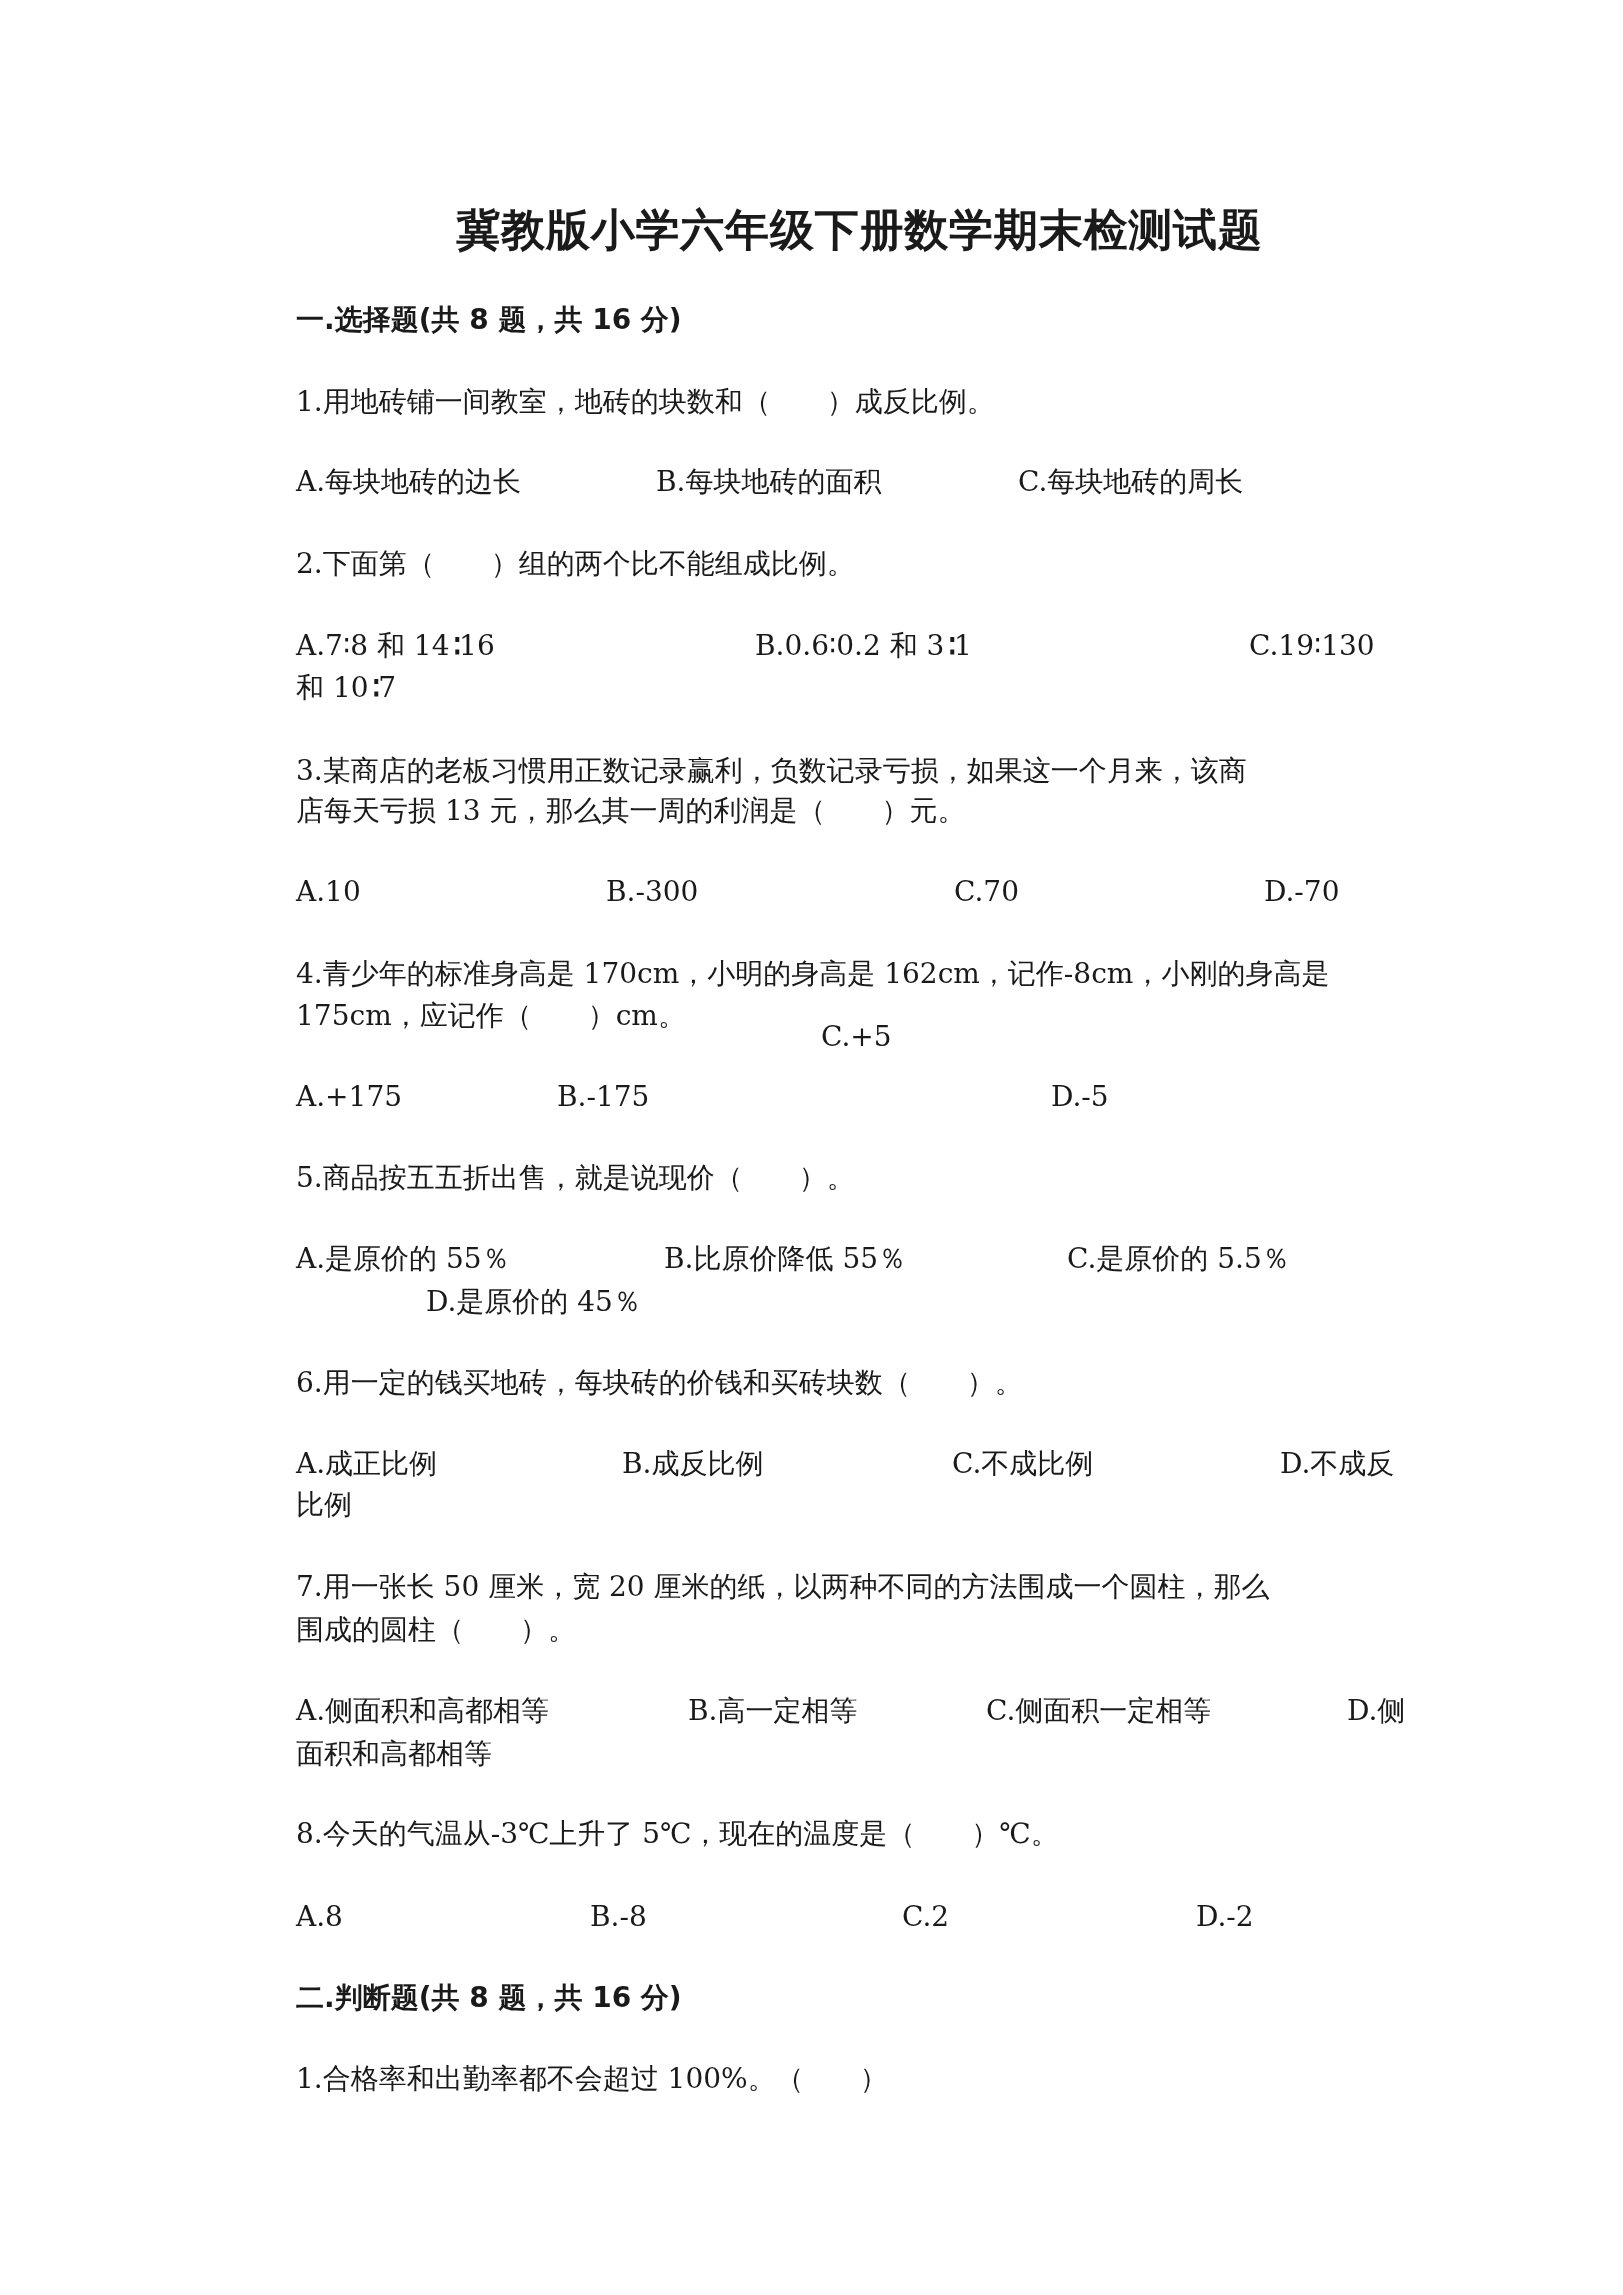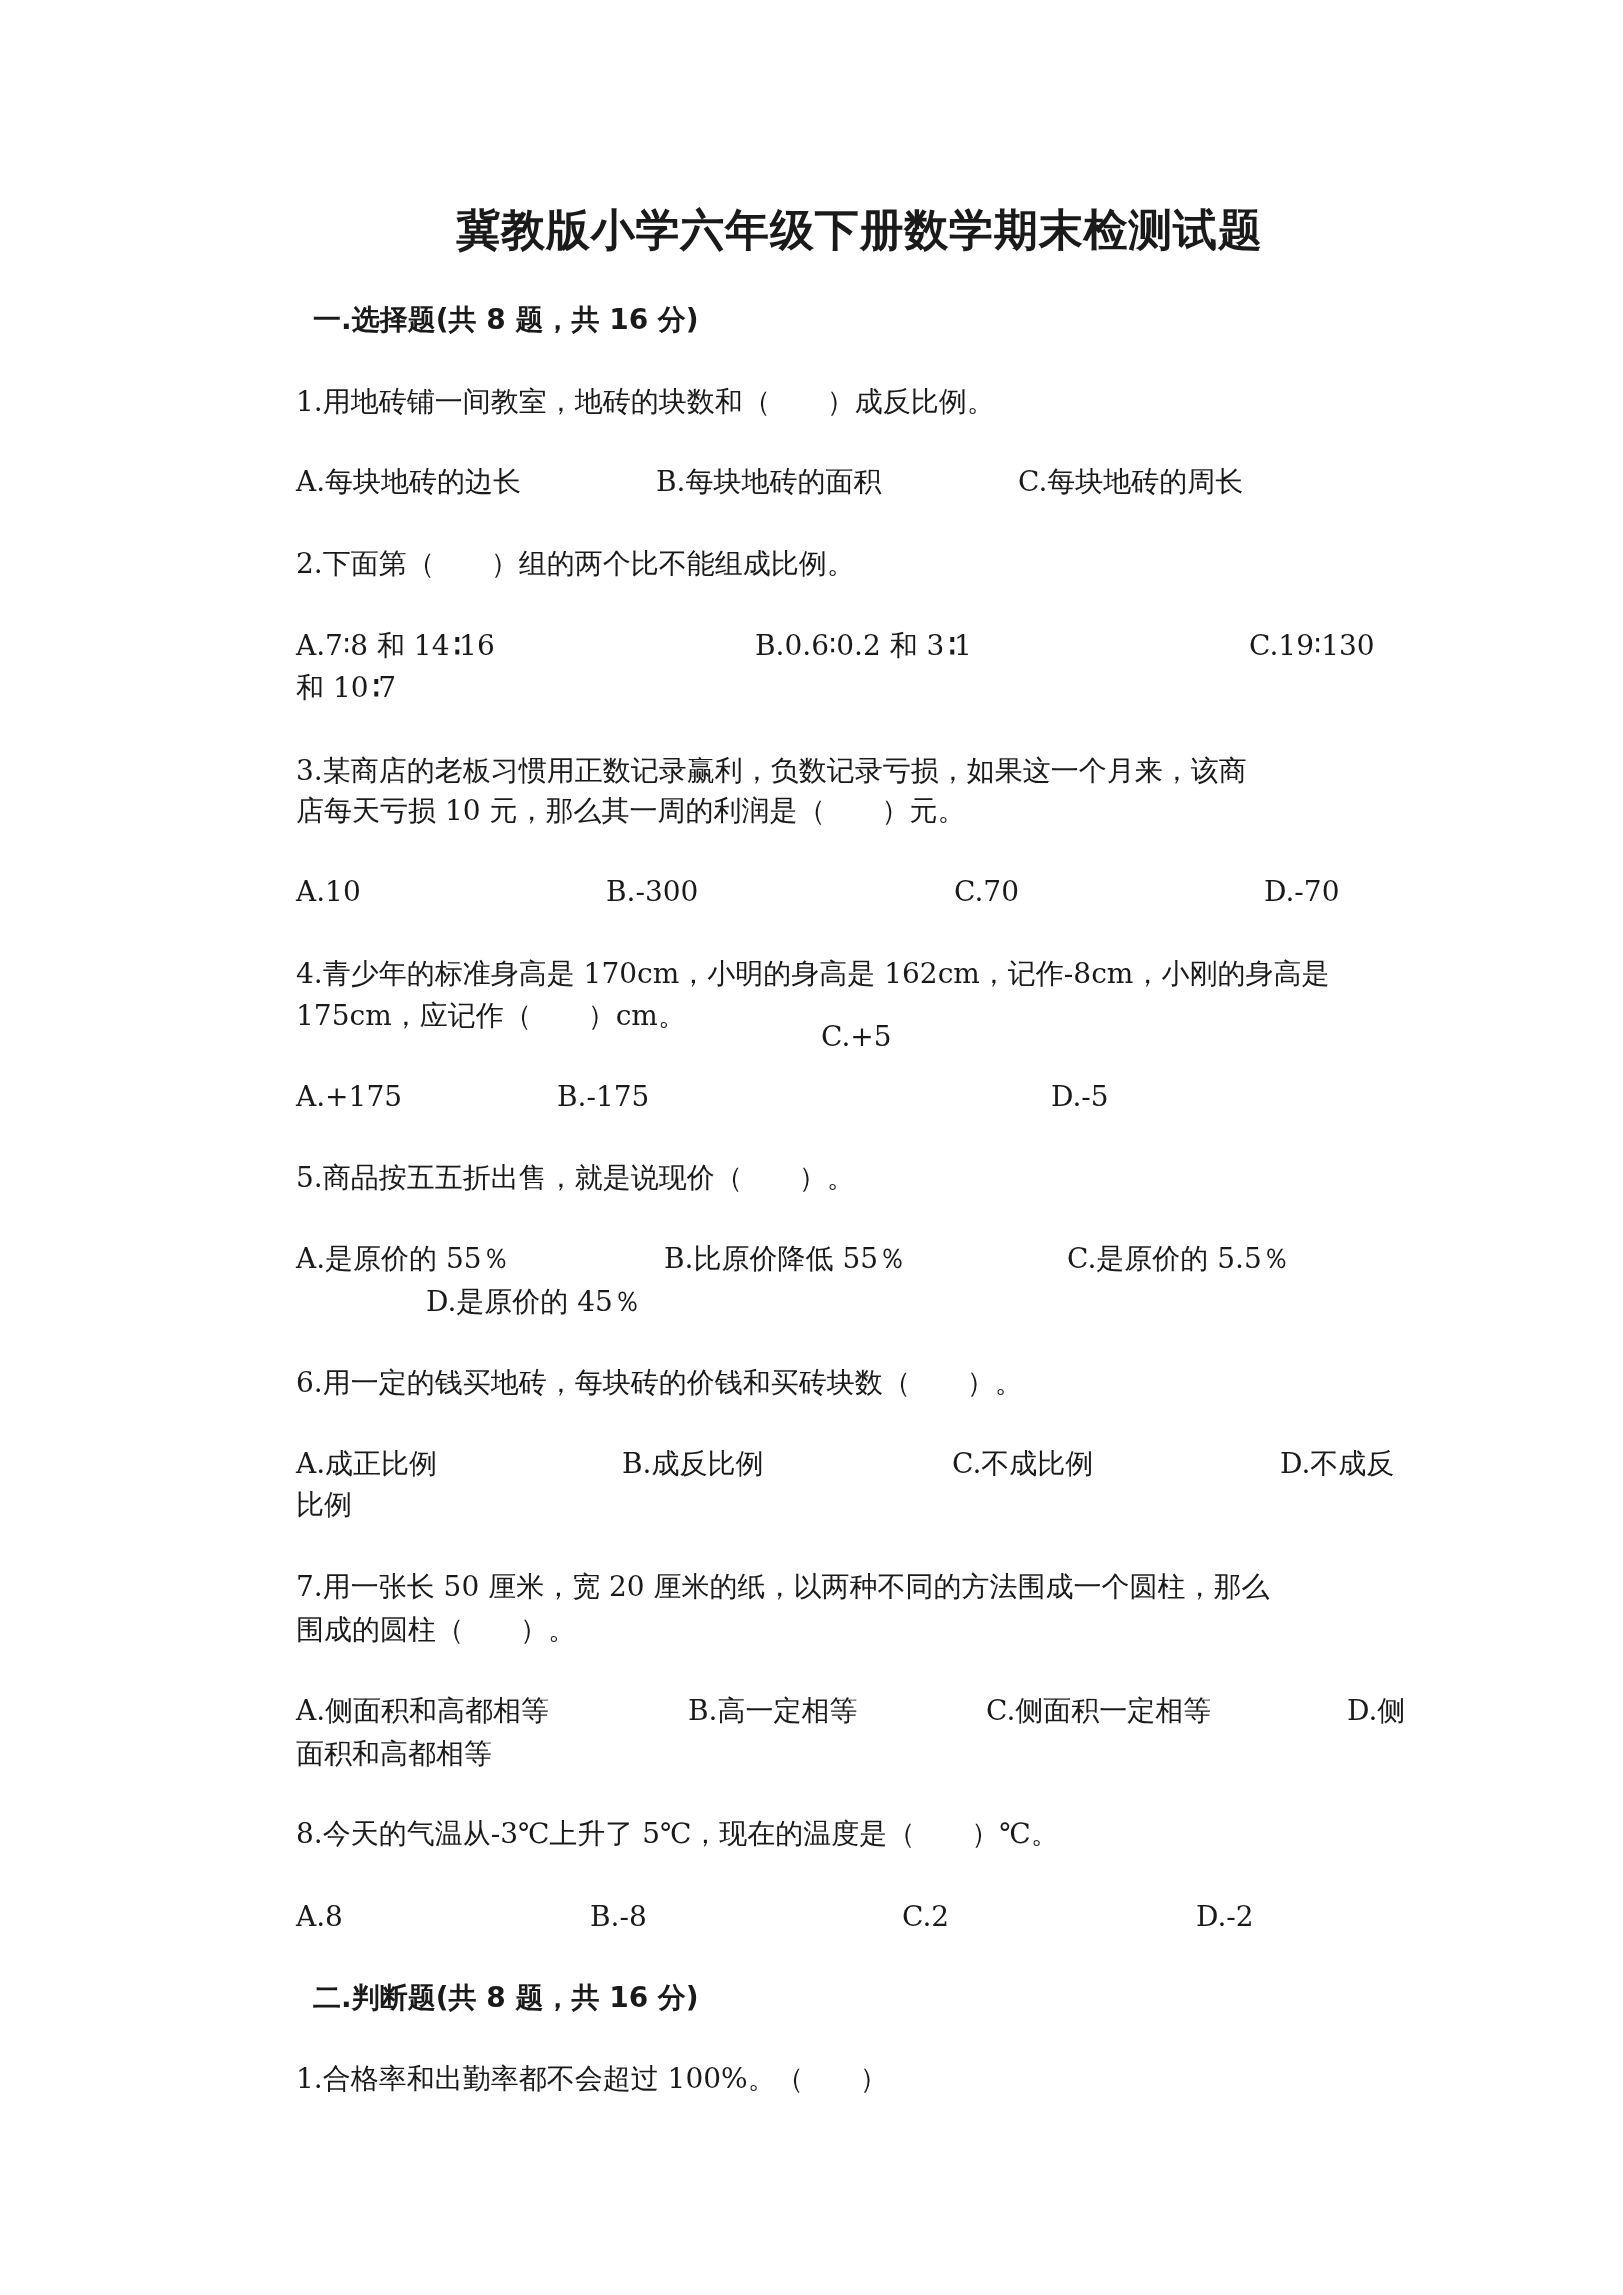--- a/index.html
+++ b/index.html
@@ -1,21 +1,21 @@
 <!DOCTYPE html>
 <html style="font-size:13.5px"><head>
 <meta charset="utf-8">
 <style>
   html, body { margin: 0; padding: 0; background: #ffffff; }
   body { width: 1623px; height: 2295px; position: relative; overflow: hidden;
          font-family: "DejaVu Serif", "Liberation Serif", serif; color: #1a1a1a; }
   .abs { position: absolute; white-space: nowrap; line-height: 1; padding-left: 48px; }
   .title { font-family: "DejaVu Sans", "Liberation Sans", sans-serif; font-weight: bold;
            font-size: 44px; left: 0; width: 1623px; text-align: center; top: 208px; letter-spacing: 0.8px; }
-  .sec { font-family: "DejaVu Sans", "Liberation Sans", sans-serif; font-weight: bold; font-size: 28px; left: 248px; margin-left: 17px; }
+  .sec { font-family: "DejaVu Sans", "Liberation Sans", sans-serif; font-weight: bold; font-size: 28px; left: 248px; }
   .q { font-size: 28px; left: 248px; }
   .opt { font-size: 28px; }
 </style>
 </head>
 <body>
 
 <div>
   <div class="abs title">冀教版小学六年级下册数学期末检测试题</div>
 
   <div class="abs sec" style="top:306px">一.选择题(共 8 题，共 16 分)</div>
@@ -25,21 +25,21 @@
   <div class="abs opt" style="top:468px;left:608px">B.每块地砖的面积</div>
   <div class="abs opt" style="top:468px;left:970px">C.每块地砖的周长</div>
 
   <div class="abs q" style="top:550px">2.下面第（　　）组的两个比不能组成比例。</div>
   <div class="abs opt" style="top:632px;left:248px">A.7∶8 和 14∶16</div>
   <div class="abs opt" style="top:632px;left:707px">B.0.6∶0.2 和 3∶1</div>
   <div class="abs opt" style="top:632px;left:1201px">C.19∶130</div>
   <div class="abs opt" style="top:674px;left:248px">和 10∶7</div>
 
   <div class="abs q" style="top:757px">3.某商店的老板习惯用正数记录赢利，负数记录亏损，如果这一个月来，该商</div>
-  <div class="abs q" style="top:797px">店每天亏损 10 元，那么其一周的利润是（　　）元。</div>
+  <div class="abs q" style="top:797px">店每天亏损 13 元，那么其一周的利润是（　　）元。</div>
   <div class="abs opt" style="top:878px;left:248px">A.10</div>
   <div class="abs opt" style="top:878px;left:558px">B.-300</div>
   <div class="abs opt" style="top:878px;left:906px">C.70</div>
   <div class="abs opt" style="top:878px;left:1216px">D.-70</div>
 
   <div class="abs q" style="top:960px">4.青少年的标准身高是 170cm，小明的身高是 162cm，记作-8cm，小刚的身高是</div>
   <div class="abs q" style="top:1002px">175cm，应记作（　　）cm。</div>
   <div class="abs opt" style="top:1083px;left:248px">A.+175</div>
   <div class="abs opt" style="top:1083px;left:509px">B.-175</div>
   <div class="abs opt" style="top:1023px;left:773px">C.+5</div>

